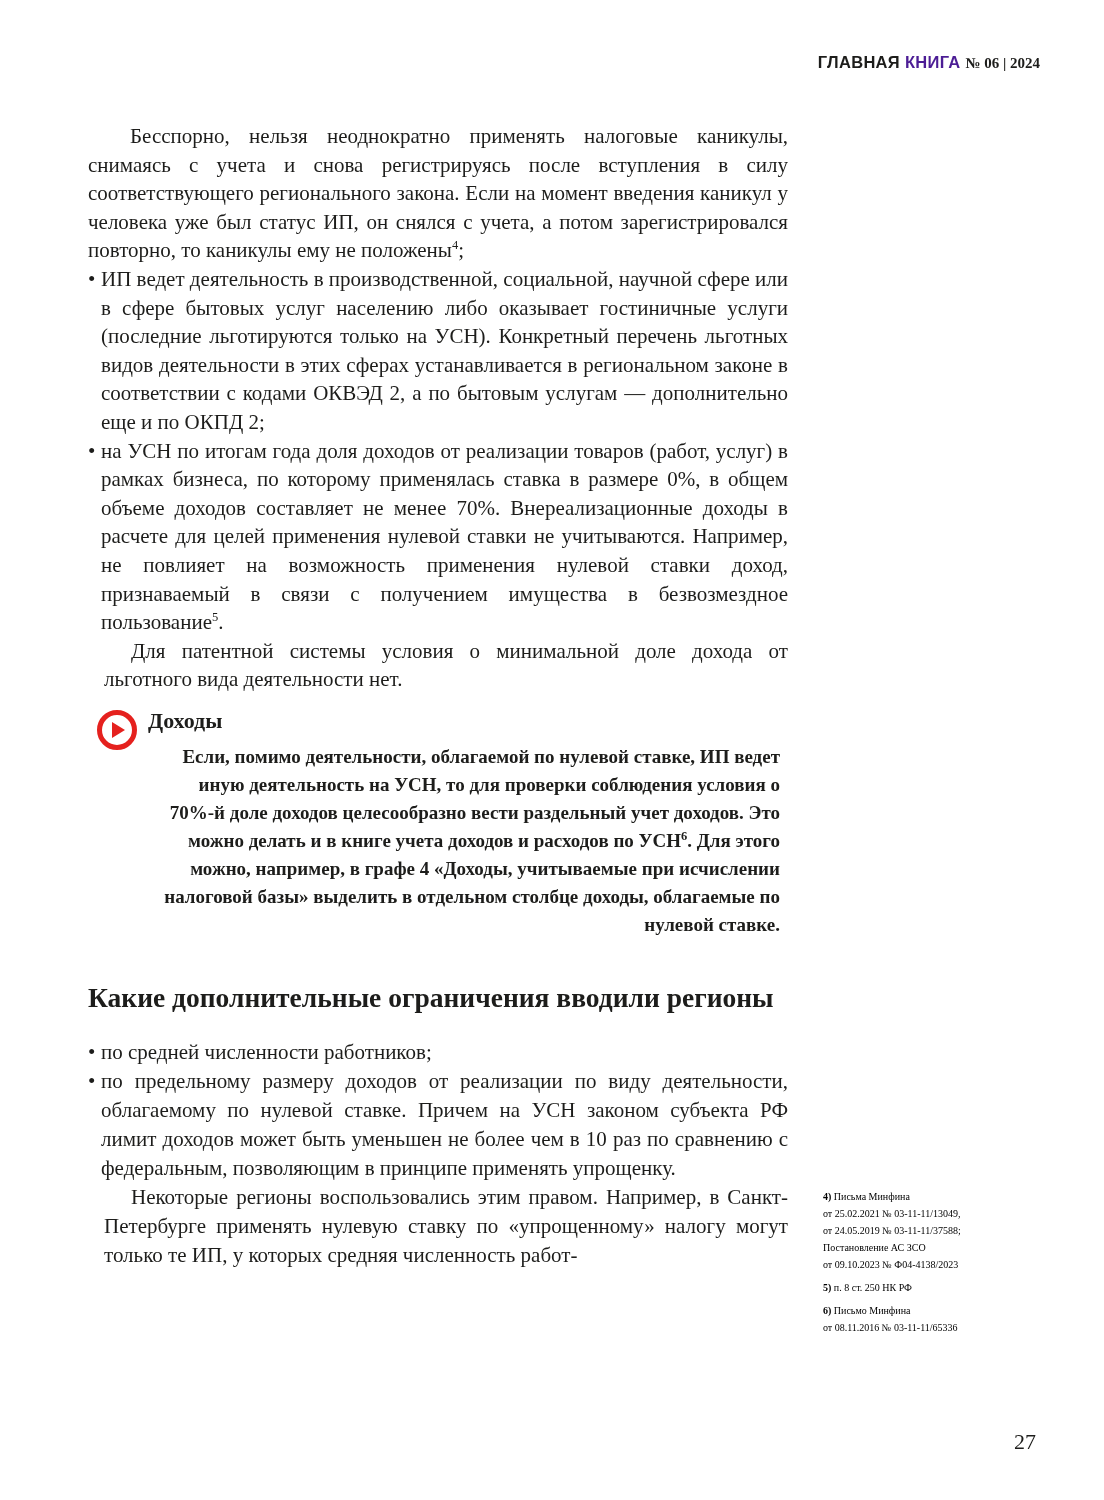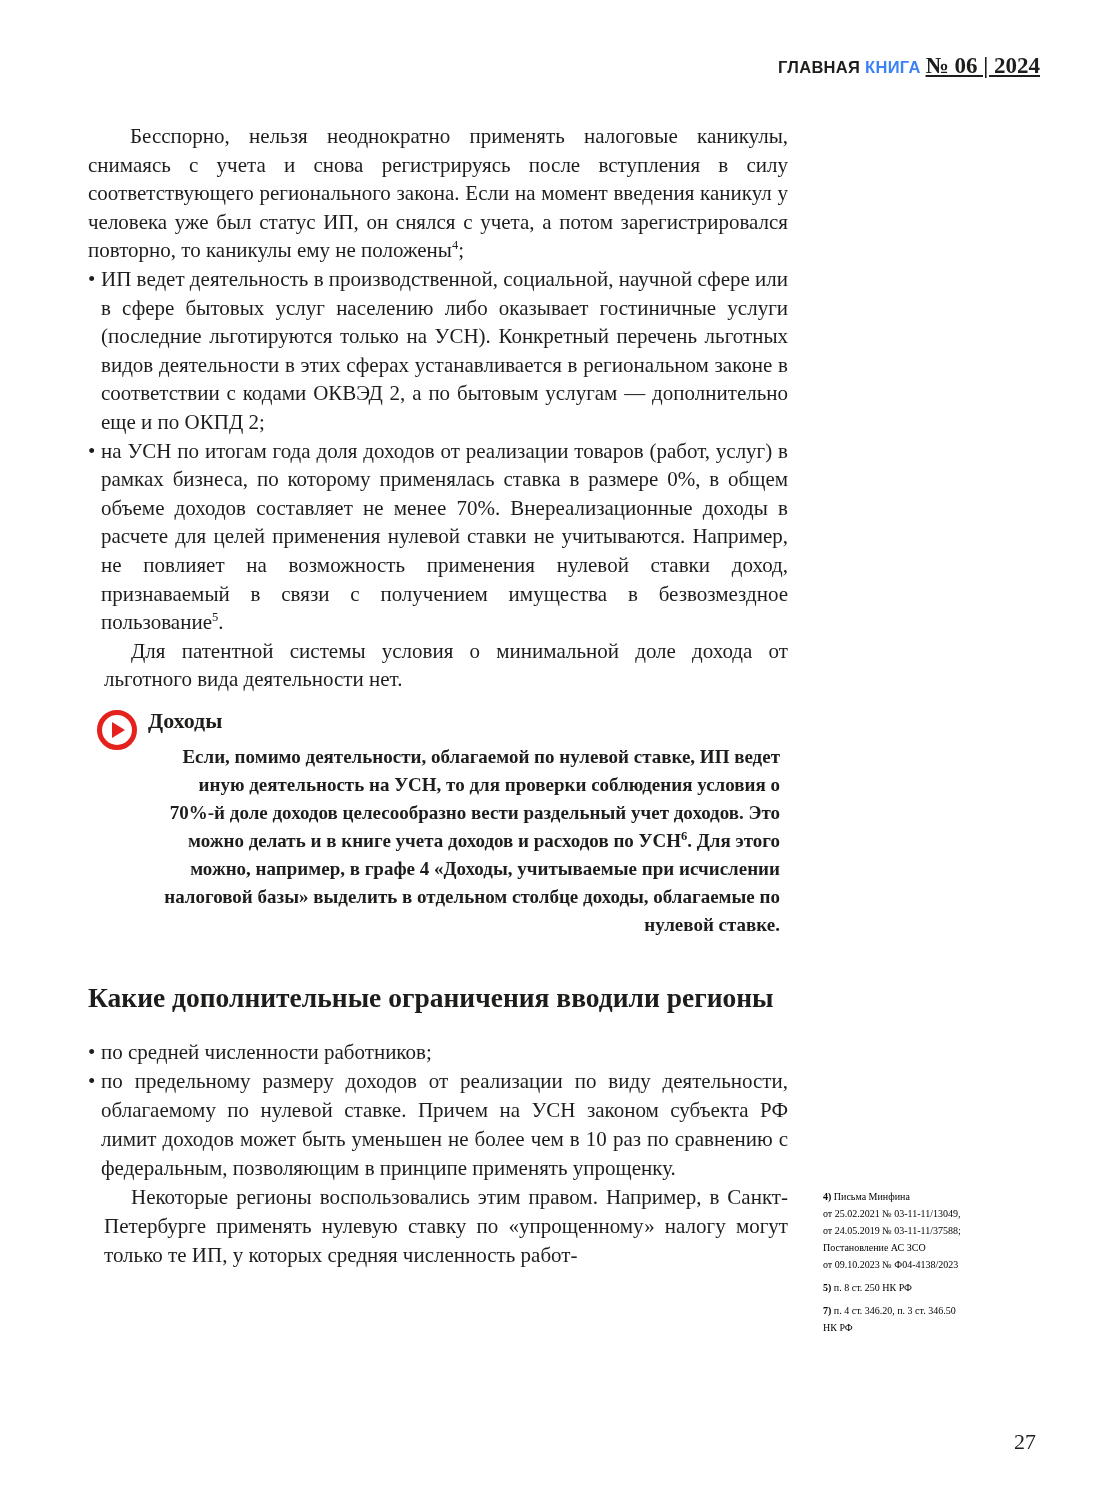--- a/index.html
+++ b/index.html
@@ -12,24 +12,24 @@
     overflow: hidden;
   }
 
   
   .header {
     position: absolute; top: 53px; right: 64px;
     font-family: "Liberation Sans", sans-serif;
     font-weight: bold; font-size: 16.5px; letter-spacing: .3px;
     white-space: nowrap;
   }
-  .header .blue { color: #3b82f6; }
+  .header .blue { color: #4c1d95; }
   .header .issue {
     font-family: "Liberation Serif", serif;
-    font-size: 23px; letter-spacing: 0; text-decoration: underline;
+    font-size: 15px; letter-spacing: 0;
   }
 
   
   .main { position: absolute; left: 88px; top: 122px; width: 700px; }
   .body {
     font-size: 21px; line-height: 28.6px;
     text-align: justify; margin: 0;
   }
   .ind1 { text-indent: 42px; }
   .ind2 { text-indent: 27px; margin-left: 16px; }
@@ -139,19 +139,19 @@
     </div>
   </div>
 
   <div class="footnotes">
     <div class="fn"><span class="num">4)</span> <span class="txt">Письма Минфина
 от 25.02.2021 № 03-11-11/13049,
 от 24.05.2019 № 03-11-11/37588;
 Постановление АС ЗСО
 от 09.10.2023 № Ф04-4138/2023</span></div>
     <div class="fn"><span class="num">5)</span> <span class="txt">п. 8 ст. 250 НК РФ</span></div>
-    <div class="fn"><span class="num">7)</span> <span class="txt">п. 4 ст. 346.20, п. 3 ст. 346.50
-НК РФ</span></div>
+    <div class="fn"><span class="num">6)</span> <span class="txt">Письмо Минфина
+от 08.11.2016 № 03-11-11/65336</span></div>
   </div>
 
   <div class="pagenum">27</div>
 
 </div>
 
 </body></html>

